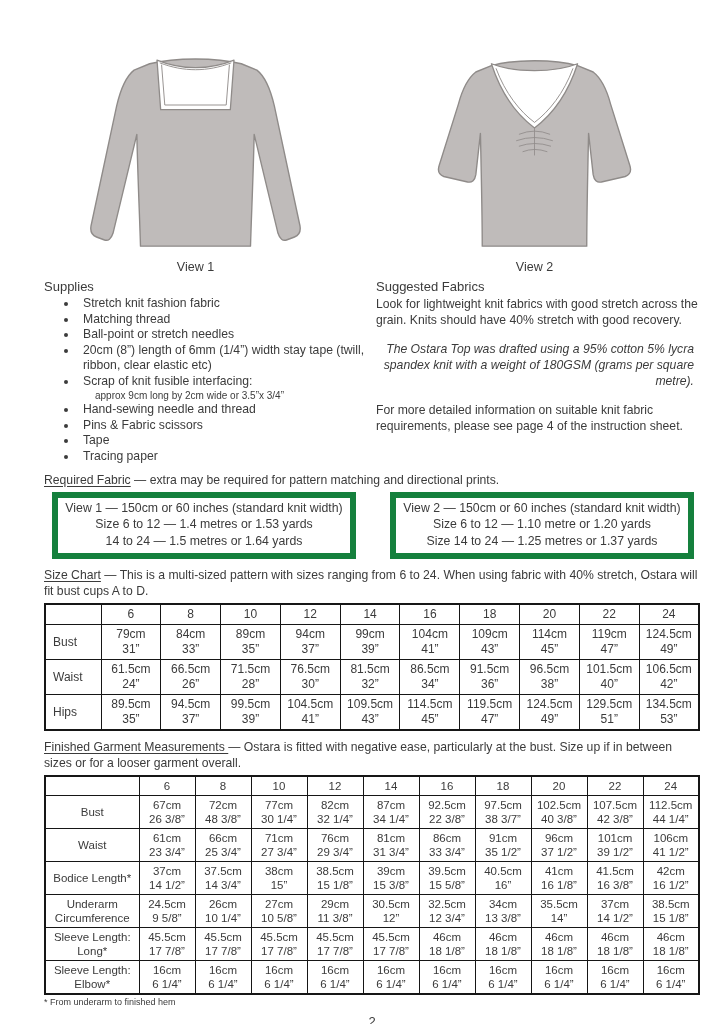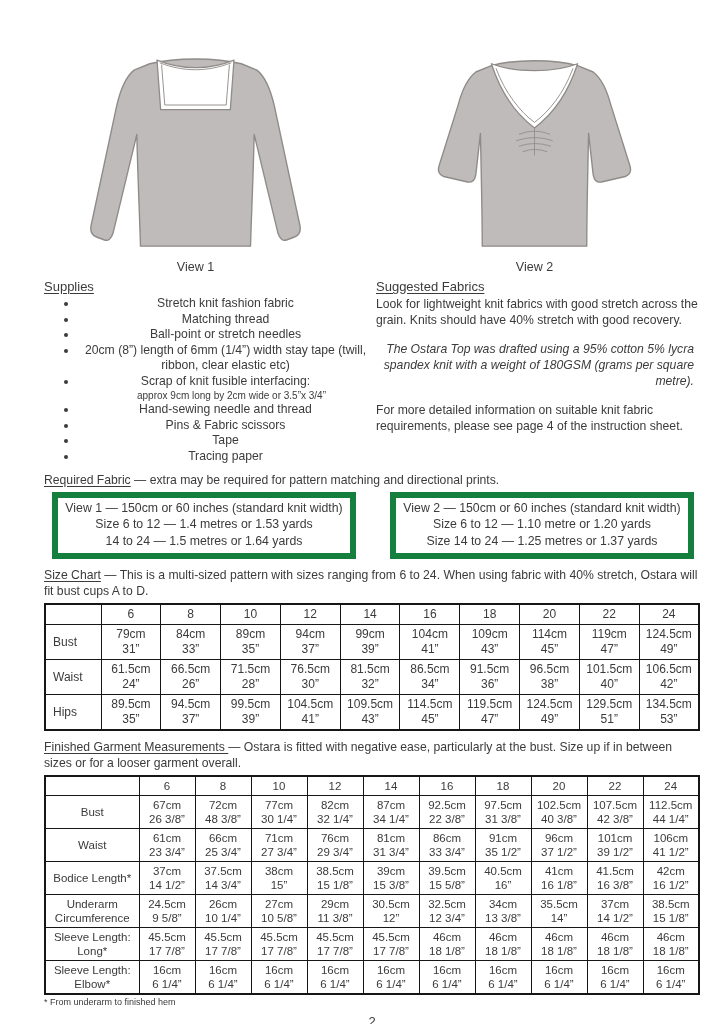--- a/index.html
+++ b/index.html
@@ -14,22 +14,22 @@
   
   .views-row { display:flex; justify-content:space-between; padding:2px 48px 0 34px; }
   .figure { text-align:center; }
   .figure svg { display:block; }
   .caption { font-size:12.5px; line-height:15px; margin-top:1px; }
 
   
   .two-col { display:flex; margin-top:4px; }
   .col-left { width:324px; flex:none; }
   .col-right { flex:1; margin-left:8px; }
-  .sec-title { font-size:13px; font-weight:400; text-decoration:underline; text-underline-offset:2px; margin:0 0 2px 0; }
-  .supplies-list { margin:1px 0 0 0; padding-left:34px; font-size:12.2px; line-height:15.5px;text-align:center; }
+  .sec-title { font-size:13px; font-weight:400; text-underline-offset:2px; margin:0 0 2px 0; }
+  .supplies-list { margin:1px 0 0 0; padding-left:34px; font-size:12.2px; line-height:15.5px; }
   .supplies-list li { padding-left:5px; }
   .supplies-list .note { font-size:10px; line-height:13px; padding-left:12px; }
   .para { font-size:12.2px; line-height:16px; margin:0; }
   .para.italic { font-style:italic; text-align:right; margin:13px 6px; }
 
   
   .section { margin-top:8px; }
   .heading-line { font-size:12.2px; line-height:16px; }
   .u { text-decoration:underline; text-underline-offset:2px; }
 
@@ -248,21 +248,21 @@
 48 3/8”</td>
             <td>77cm
 30 1/4”</td>
             <td>82cm
 32 1/4”</td>
             <td>87cm
 34 1/4”</td>
             <td>92.5cm
 22 3/8”</td>
             <td>97.5cm
-31 3/8”</td>
+38 3/7”</td>
             <td>102.5cm
 40 3/8”</td>
             <td>107.5cm
 42 3/8”</td>
             <td>112.5cm
 44 1/4”</td>
           </tr>
           <tr>
             <th class="col0">Waist</th>
             <td>61cm

